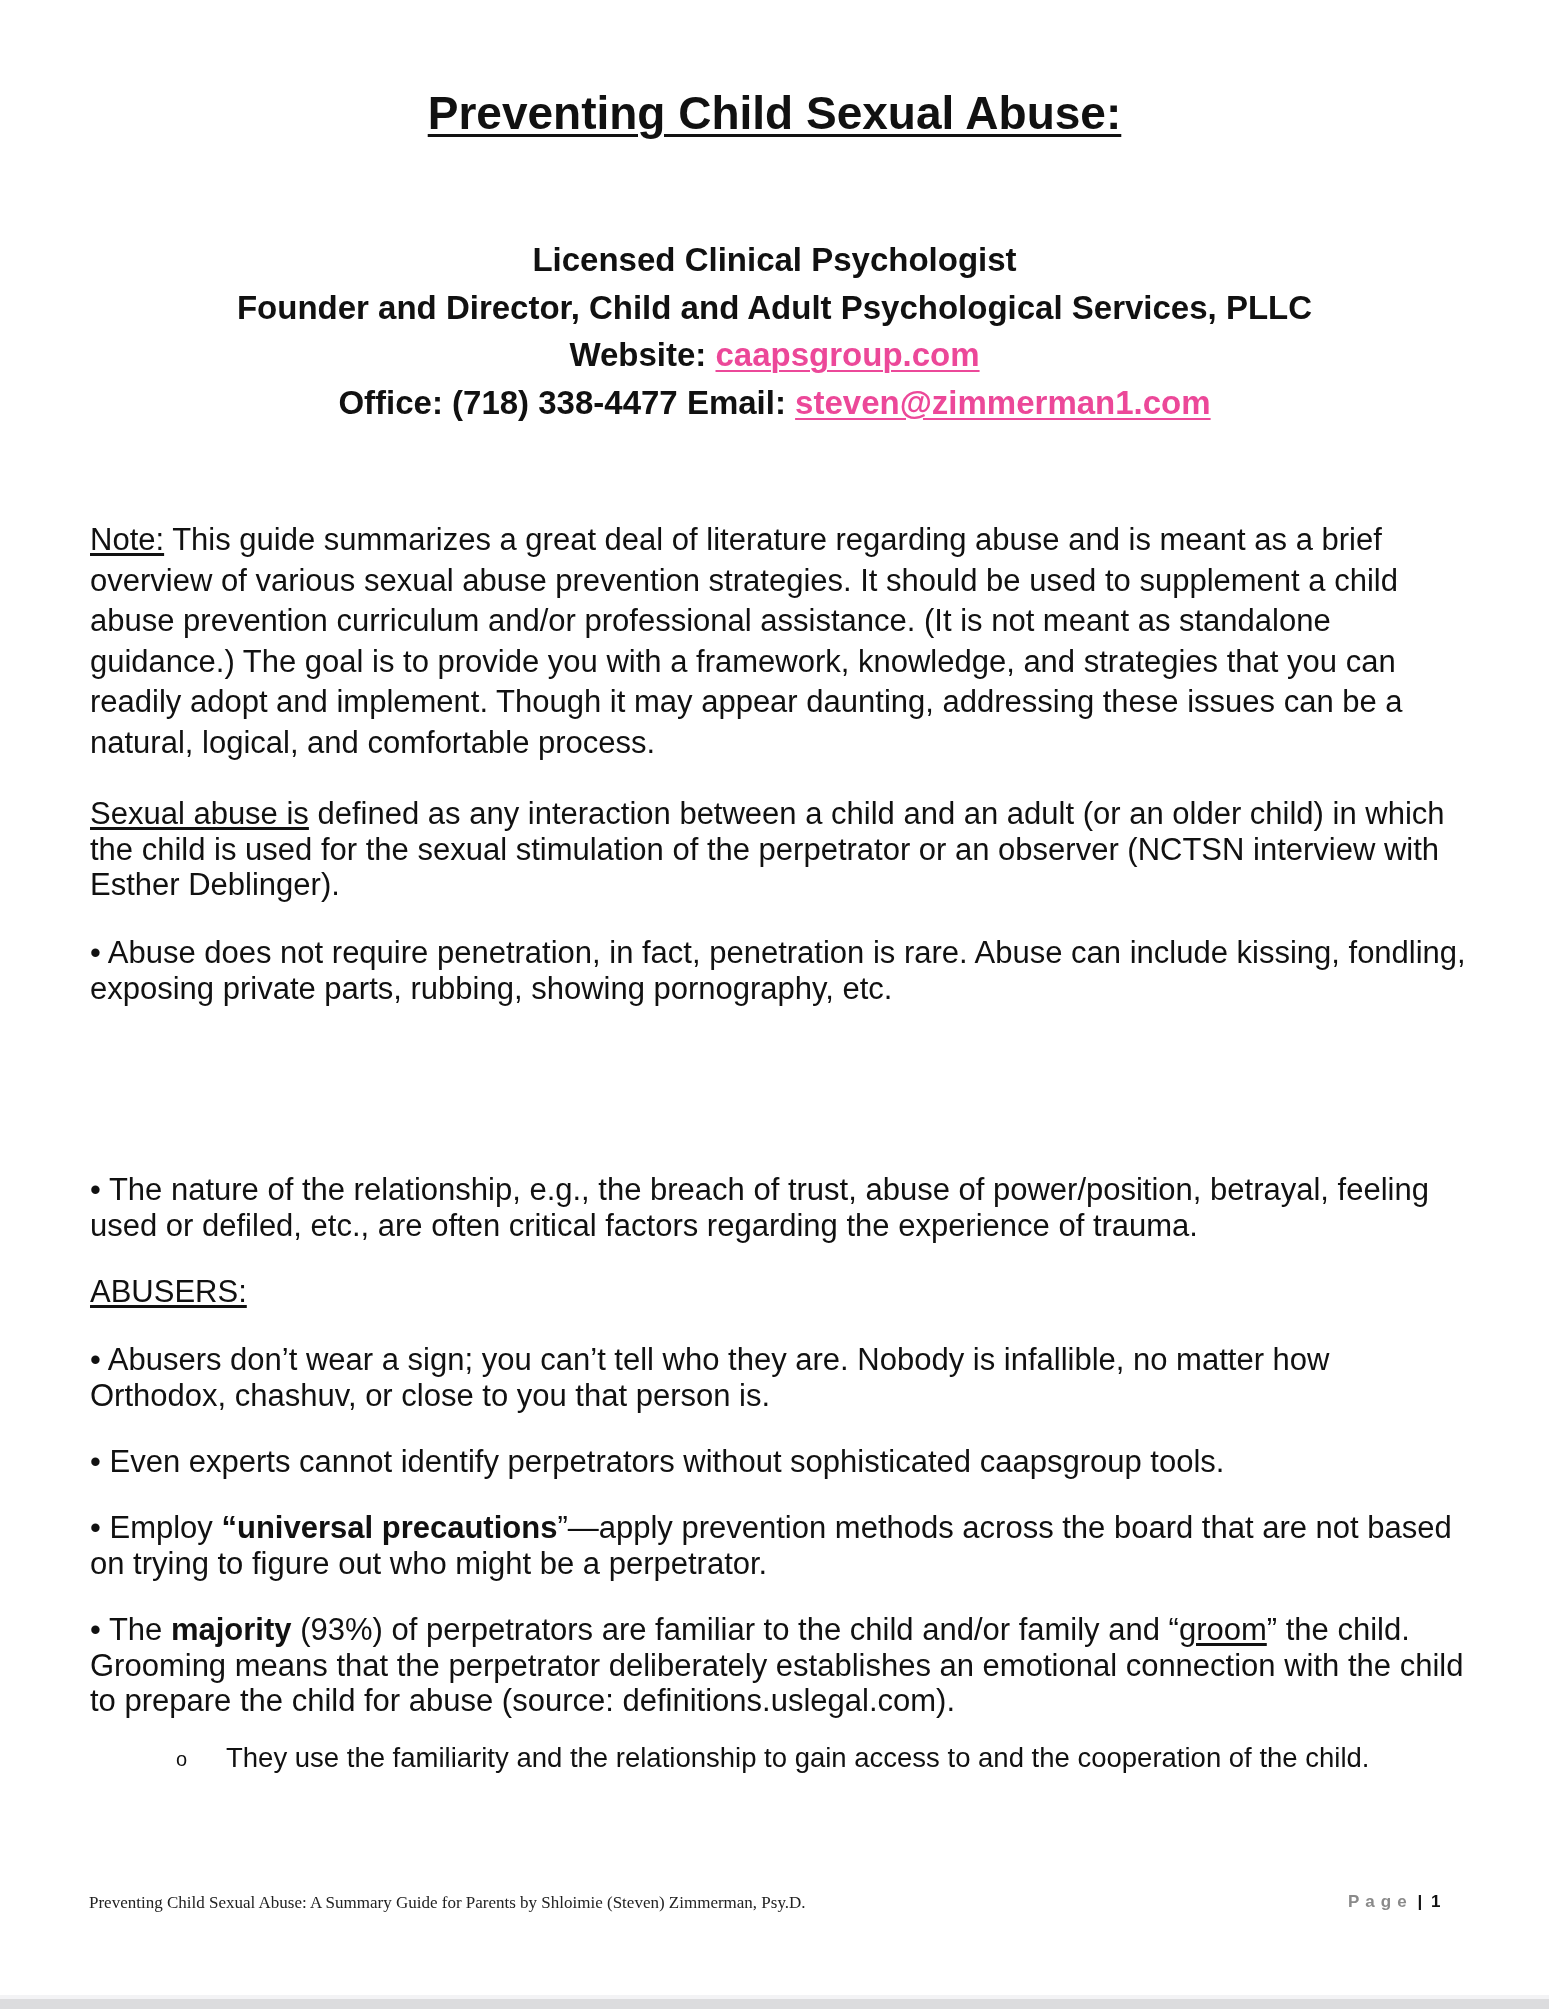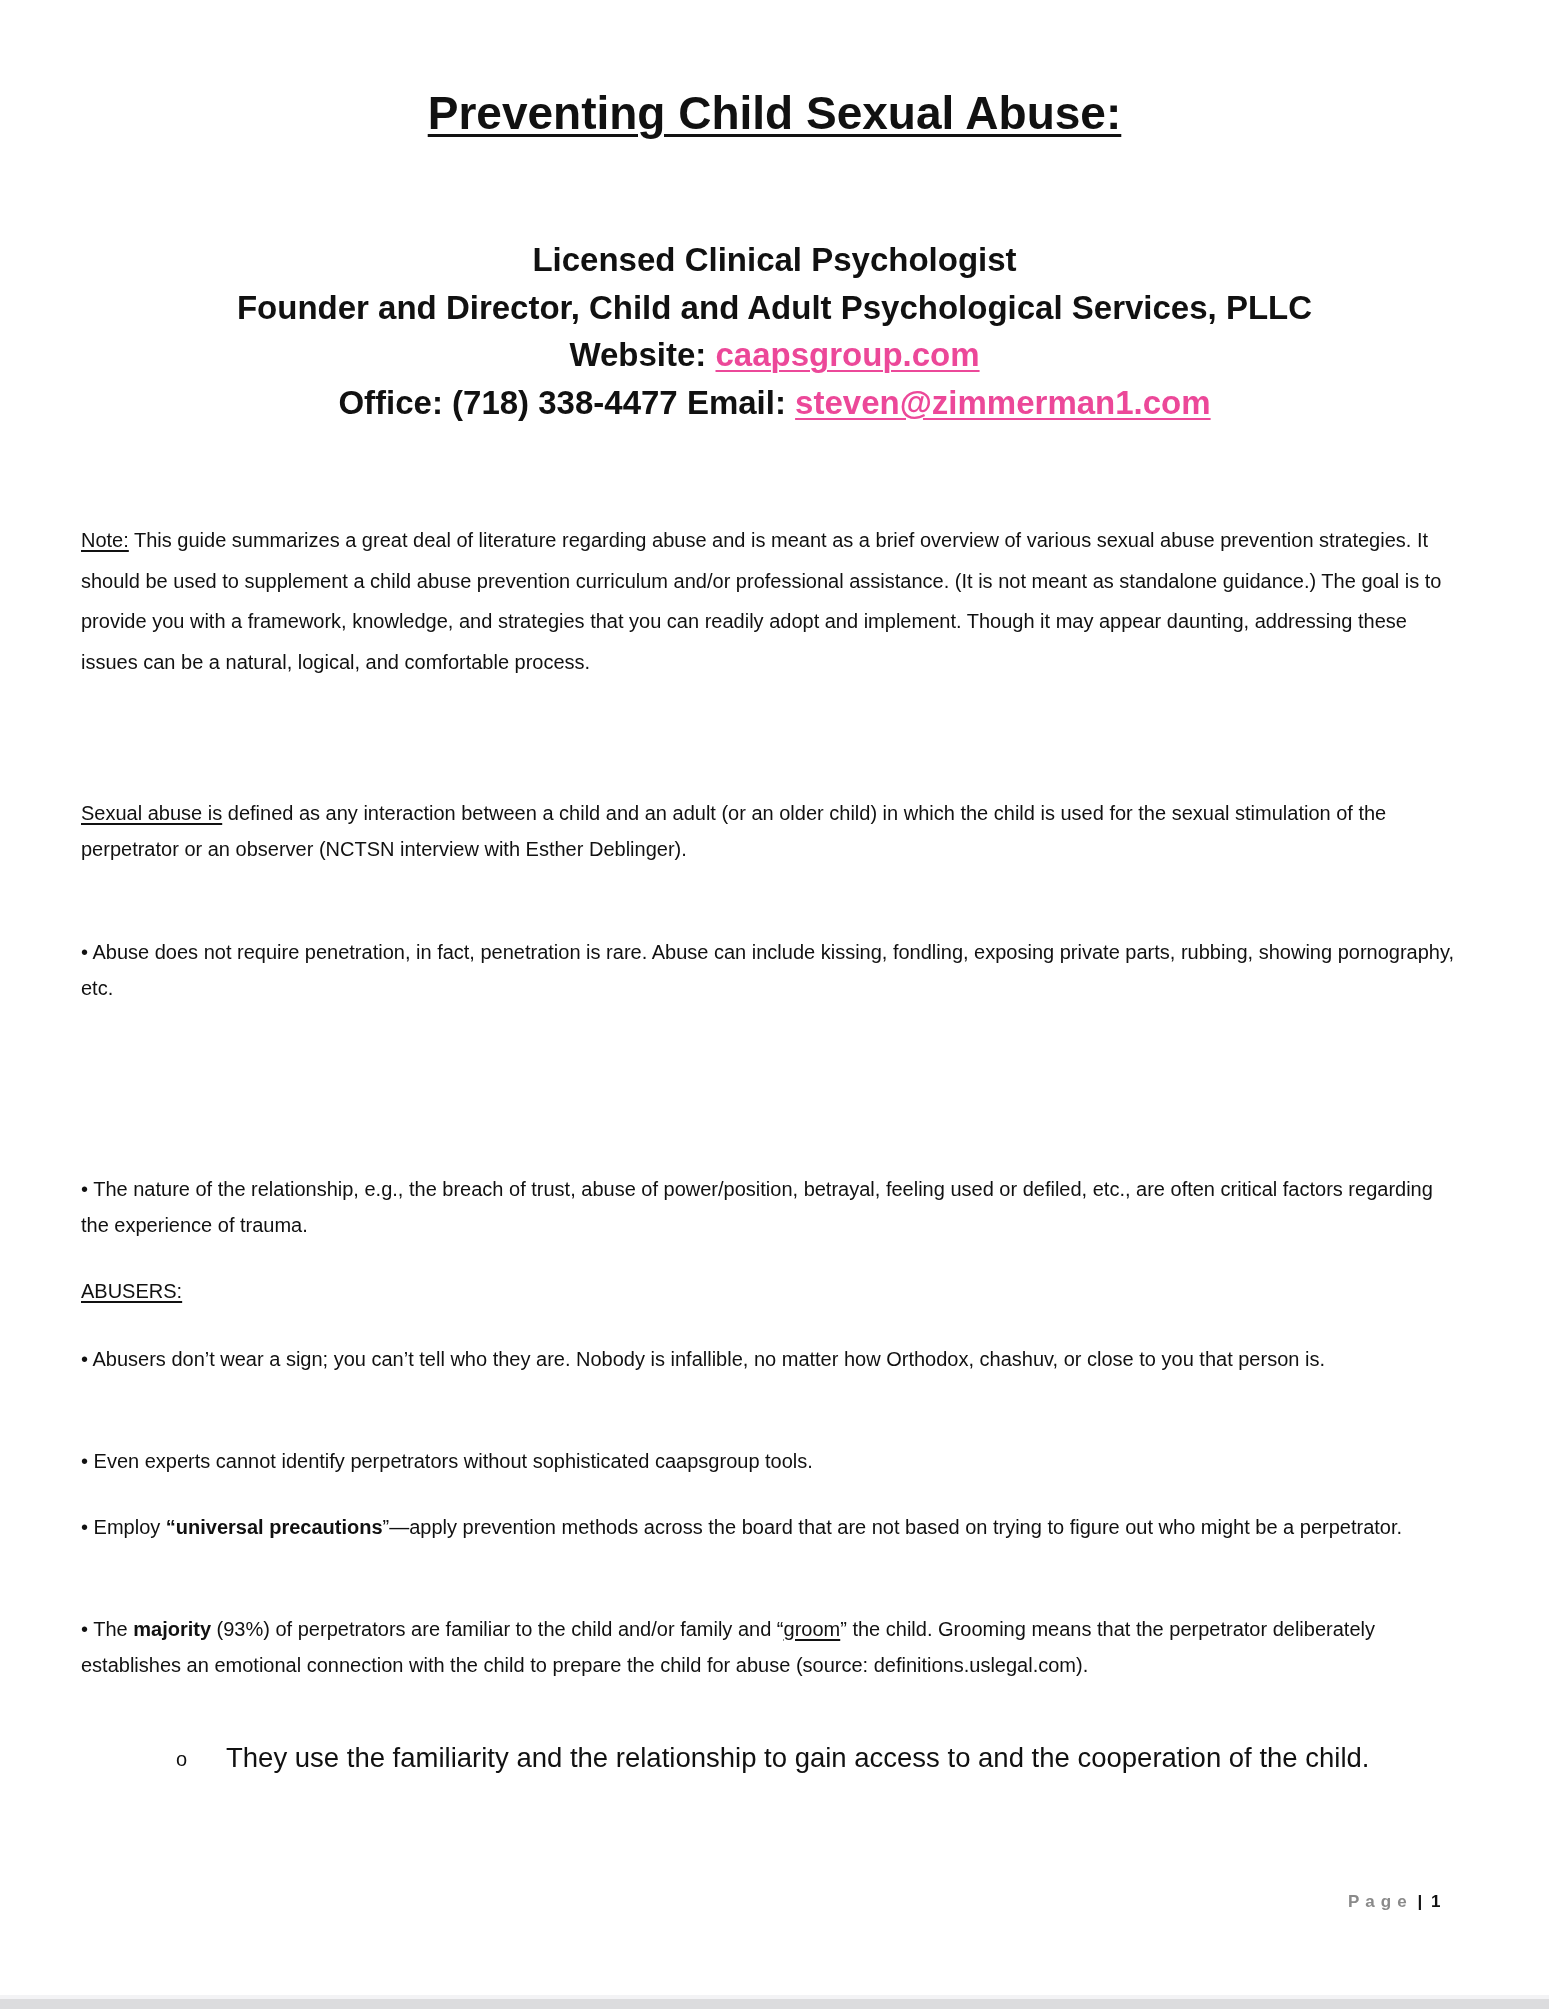--- a/index.html
+++ b/index.html
@@ -47,23 +47,23 @@
       line-height: 47.5px;
     }
     .author-block a {
       color: #ec4899;
       text-decoration: underline;
       text-decoration-thickness: 2px;
       text-underline-offset: 4px;
     }
     .body-text {
       position: absolute;
-      left: 81px;
+      left: 90px;
       width: 1380px;
-      font-size: 20px;
+      font-size: 31px;
     }
     .note { top: 520px; line-height: 40.5px; }
     .para { line-height: 35.5px; }
     .u { text-decoration: underline; text-underline-offset: 3px; }
     .b { font-weight: bold; }
     .sub-item {
       position: absolute;
       left: 182px;
       top: 1738px;
       width: 1270px;
@@ -134,20 +134,21 @@
 
   <div class="body-text para" style="top:1612px;">
     <span>• The </span><span class="b">majority</span><span> (93%) of perpetrators are familiar to the child and/or family and “</span><span class="u">groom</span><span>” the child. Grooming means that the perpetrator deliberately establishes an emotional connection with the child to prepare the child for abuse (source: definitions.uslegal.com).</span>
   </div>
 
   <div class="sub-item">
     <span class="sub-bullet">o</span>
     <span class="sub-text">They use the familiarity and the relationship to gain access to and the cooperation of the child.</span>
   </div>
 
+  <div class="footer-left">Preventing Child Sexual Abuse: A Summary Guide for Parents by Shloimie (Steven) Zimmerman, Psy.D.</div>
   <div class="footer-right">
     <span class="pg-label">Page</span>
     <span class="pg-sep">|</span>
     <span class="pg-num">1</span>
   </div>
 </div>
 
 <div class="page-bottom-edge"></div>
 
 </body></html>

